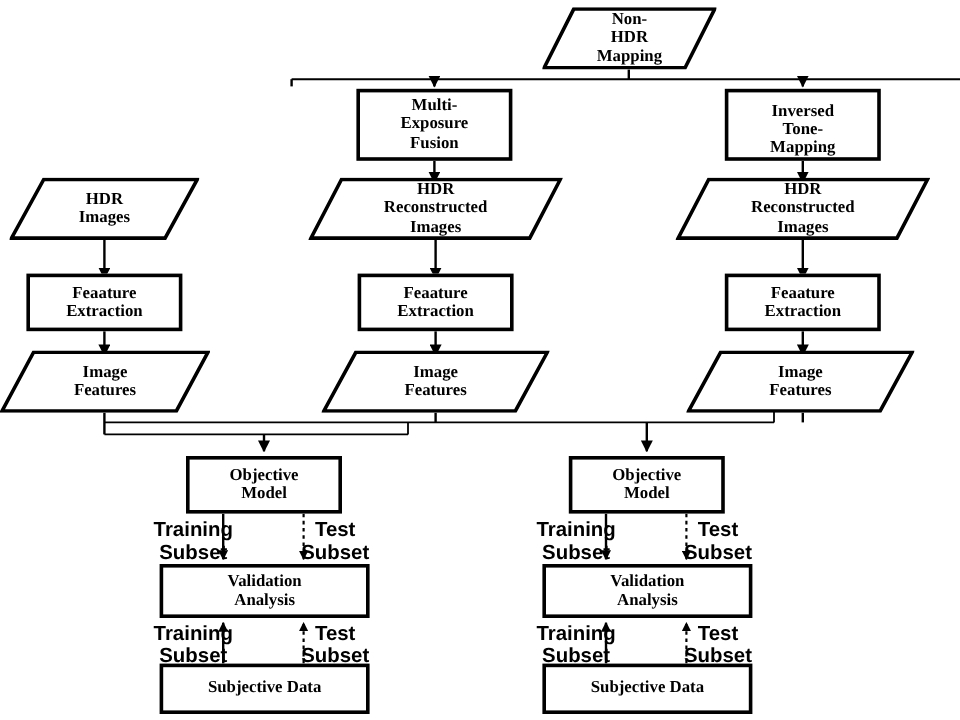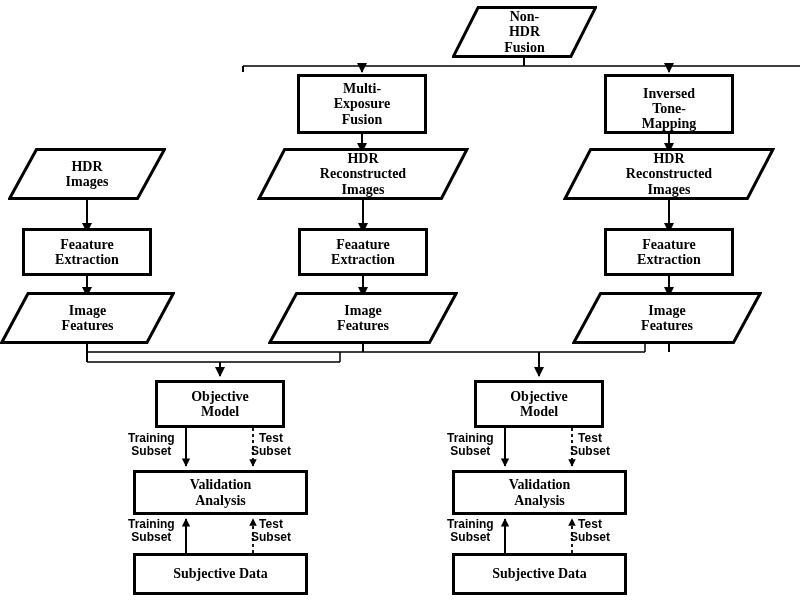--- a/index.html
+++ b/index.html
@@ -54,21 +54,21 @@
   .node .lbl {
     position: relative;
     z-index: 3;
     white-space: pre-line;
     padding: 0 4px;
   }
   .edge-label {
     position: absolute;
     font-family: "Liberation Sans", "DejaVu Sans", sans-serif;
     font-weight: bold;
-    font-size: 12px;
+    font-size: 17px;
     color: #000000;
     line-height: 1.12;
     text-align: center;
     white-space: pre-line;
     z-index: 4;
   }
 </style>
 </head>
 <body>
 
@@ -128,21 +128,21 @@
       <path d="M 572 553 L 572 519" stroke-dasharray="3 3" stroke-width="1.8" marker-end="url(#ahs)"></path>
     </g>
   </svg>
 
   <div class="node para" style="left: 452px; top: 6px; width: 145px; height: 52px; font-size: 14px;">
     <svg class="para-shape" viewBox="0 0 100 100" preserveAspectRatio="none">
       <polygon points="18,3 99,3 82,97 1,97" fill="#ffffff" stroke="#000000" stroke-width="3" vector-effect="non-scaling-stroke"></polygon>
     </svg>
     <span class="lbl">Non-
 HDR
-Fusion</span>
+Mapping</span>
   </div>
 
   <div class="node rect" style="left: 297px; top: 74px; width: 130px; height: 60px; font-size: 14px;">
     <span class="lbl">Multi-
 Exposure
 Fusion</span>
   </div>
 
   <div class="node rect" style="left: 604px; top: 74px; width: 130px; height: 60px; font-size: 14px; align-items: flex-end;">
     <span class="lbl">Inversed

